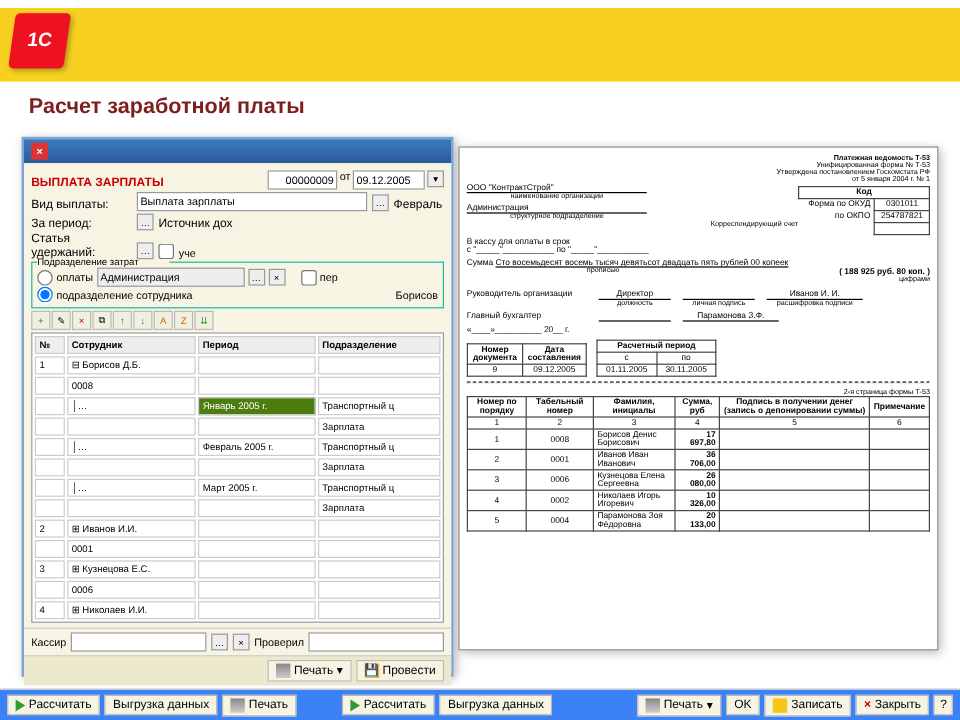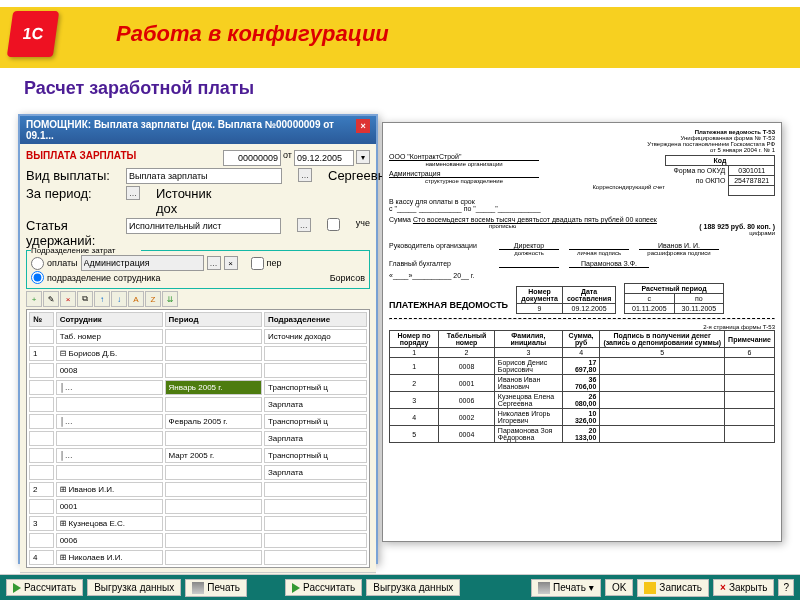--- a/index.html
+++ b/index.html
@@ -1,89 +1,86 @@
 <!DOCTYPE html>
 <html><head>
 <meta charset="utf-8">
 <style>
   * { box-sizing: border-box; margin: 0; padding: 0; }
   body { width: 800px; height: 600px; font-family: Arial, sans-serif; font-size: 9px; background: #fff; position: relative; overflow: hidden; }
   .header-bar { height: 68px; background: linear-gradient(#fff 0%, #fff 10%, #f7d020 10%, #f7d020 100%); display: flex; align-items: center; padding-left: 10px; }
   .logo { width: 46px; height: 46px; background: #e12; color:#fff; font-weight:bold; font-size:16px; display:flex; align-items:center; justify-content:center; border-radius:4px; box-shadow:2px 2px 4px rgba(0,0,0,.3); transform:skew(-8deg);}
   .title-band { margin-left:60px; font-size:22px; font-style:italic; font-weight:bold; color:#d00; }
-  .subtitle { font-size:18px; font-weight:bold; padding:10px 0 6px 24px; color:#4c1d95;}
+  .subtitle { font-size:18px; font-weight:bold; padding:10px 0 6px 24px; color:#7f1d1d;}
   .app-window { position:absolute; left:18px; top:114px; width:360px; height:450px; background:#fff; border:2px solid #7aa3d6; box-shadow:2px 2px 8px rgba(0,0,0,.3);}
   .title-bar { background:linear-gradient(#3b7bbf,#2a5a99); color:#fff; padding:3px 6px; font-size:10px; font-weight:bold; display:flex; justify-content:space-between;}
   .xbtn { width:14px; height:14px; background:#d33; color:#fff; display:flex; align-items:center; justify-content:center; font-size:9px; cursor:pointer;}
   .form-body { padding:4px 6px; background:#f7f4e4;}
   .red-label { color:#c00; font-weight:bold; font-size:10px;}
-  .row { display:flex; align-items:flex-start; gap:16px; margin:2px 0;}
-  .lbl { width:84px; font-size:13px;}
+  .row { display:flex; align-items:flex-end; gap:4px; margin:2px 0;}
+  .lbl { width:84px; font-size:10px;}
   .inp { border:1px solid #999; background:#fff; height:16px; font-size:9px; padding:0 2px; flex:1;}
   .dotbtn { width:14px; height:14px; border:1px solid #999; background:#eee; font-size:8px; display:flex; align-items:center; justify-content:center; cursor:pointer;}
   .fieldset { border:1px solid #14b8a6; padding:4px; margin-top:2px;}
   .radio { display:flex; align-items:center; gap:3px; font-size:9px;}
   .toolbar { display:flex; gap:1px; padding:2px 0;}
   .tbtn { width:16px; height:16px; border:1px solid #bbb; background:#f0f0e0; font-size:8px; display:flex; align-items:center; justify-content:center; cursor:pointer;}
   .grid { border:1px solid #999; background:#fff;}
   .grid th, .grid td { border:1px solid #ccc; padding:2px 3px; font-size:8px; text-align:left;}
   .grid th { background:#eee;}
   .grid .sel { background:#4d7c0f; color:#fff;}
   .footer-row { display:flex; align-items:center; gap:4px; padding:3px 6px; background:#f7f4e4; border-top:1px solid #ccc;}
   .doc-window { position:absolute; left:382px; top:122px; width:400px; height:420px; background:#fff; border:1px solid #888; box-shadow:2px 2px 8px rgba(0,0,0,.3); font-size:7px; padding:6px;}
   .doc-small { font-size:6px;}
   .doc-title { text-align:center; font-weight:bold; font-size:9px; margin:4px 0;}
   .doc-table { border-collapse:collapse; width:100%;}
   .doc-table th, .doc-table td { border:1px solid #444; padding:1px 3px; font-size:7px; text-align:center;}
-  .btm-bar { position:absolute; left:0; bottom:0; width:800px; height:26px; background:#0f766e; border-top:1px solid #ccc; display:flex; align-items:center; padding:0 6px; gap:4px;}
+  .btm-bar { position:absolute; left:0; bottom:0; width:800px; height:26px; background:#3b82f6; border-top:1px solid #ccc; display:flex; align-items:center; padding:0 6px; gap:4px;}
   .bbtn { display:flex; align-items:center; gap:3px; border:1px solid #bbb; background:#f7f4e4; padding:2px 6px; font-size:10px; cursor:pointer;}
   .ico { width:12px; height:12px; display:inline-block;}
   .ico-print{background:linear-gradient(#888,#ccc);}
   .ico-play{width:0;height:0;border-left:8px solid #393;border-top:5px solid transparent;border-bottom:5px solid transparent;}
   .ico-save{background:#f5c518;}
   .ico-x{color:#c00;font-weight:bold;}
 </style>
 </head>
 <body>
 
 <div class="header-bar">
   <div class="logo">1С</div>
-  <div class="title-band">Работа в конфигурации</div>
 </div>
 <div class="subtitle">Расчет заработной платы</div>
 
 <div class="app-window">
   <div class="title-bar">
-    <span>ПОМОЩНИК: Выплата зарплаты (док. Выплата №00000009 от 09.1...</span>
     <span class="xbtn">×</span>
   </div>
   <div class="form-body">
     <div class="row" style="justify-content:space-between;">
       <span class="red-label">ВЫПЛАТА ЗАРПЛАТЫ</span>
       <span style="display:flex;gap:2px;">
         <input class="inp" style="width: 58px; text-align: right;" value="00000009">
         <span>от</span>
         <input class="inp" style="width: 60px;" value="09.12.2005">
         <span class="dotbtn">▾</span>
       </span>
     </div>
     <div class="row">
       <span class="lbl">Вид выплаты:</span>
       <input class="inp" value="Выплата зарплаты" style="">
       <span class="dotbtn">…</span>
-      <span class="lbl" style="width:42px;">Сергеевна</span>
+      <span class="lbl" style="width:42px;">Февраль</span>
     </div>
     <div class="row">
       <span class="lbl">За период:</span>
       <span class="dotbtn">…</span>
       <span class="lbl" style="width:62px;">Источник дох</span>
     </div>
     <div class="row">
       <span class="lbl">Статья удержаний:</span>
-      <input class="inp" value="Исполнительный лист" style="">
       <span class="dotbtn">…</span>
       <input type="checkbox" style="">
       <span>уче</span>
     </div>
     <div class="fieldset">
       <div style="font-size:8px;margin-top:-9px;background:#f7f4e4;width:110px;">Подразделение затрат</div>
       <div class="radio">
           <input type="radio" style="">
           <span>оплаты</span>
         <input class="inp" style="flex: 0 0 100px; background: rgb(238, 238, 238);" value="Администрация">
@@ -111,26 +108,20 @@
     </div>
     <table class="grid" style="width:100%;">
       <tbody>
           <tr>
         <th>№</th>
         <th>Сотрудник</th>
         <th>Период</th>
         <th>Подразделение</th>
       </tr>
       <tr>
-            <td></td>
-            <td>Таб. номер</td>
-            <td></td>
-            <td>Источник доходо</td>
-          </tr>
-      <tr>
             <td>1</td>
             <td>⊟ <span>Борисов Д.Б.</span></td>
             <td></td>
             <td></td>
           </tr>
       <tr>
             <td></td>
             <td>0008</td>
             <td></td>
             <td></td>
@@ -279,23 +270,20 @@
       <span style="width:60px;text-align:center;">личная подпись</span>
       <span style="width:80px;text-align:center;">расшифровка подписи</span>
     </div>
   <div style="display:flex;gap:10px;margin-top:4px;">
     <span style="width:100px;">Главный бухгалтер</span>
     <span style="border-bottom:1px solid #000;width:60px;"></span>
     <span style="border-bottom:1px solid #000;width:80px;text-align:center;">Парамонова З.Ф.</span>
   </div>
   <div style="margin:4px 0;">«____»__________ 20__ г.</div>
   <div style="display:flex;gap:8px;align-items:flex-end;">
-    <div>
-      <div class="doc-title">ПЛАТЕЖНАЯ ВЕДОМОСТЬ</div>
-    </div>
     <table class="doc-table" style="width:100px;">
       <tbody>
           <tr>
             <th>Номер документа</th>
             <th>Дата составления</th>
           </tr>
       <tr>
             <td>9</td>
             <td>09.12.2005</td>
           </tr>

